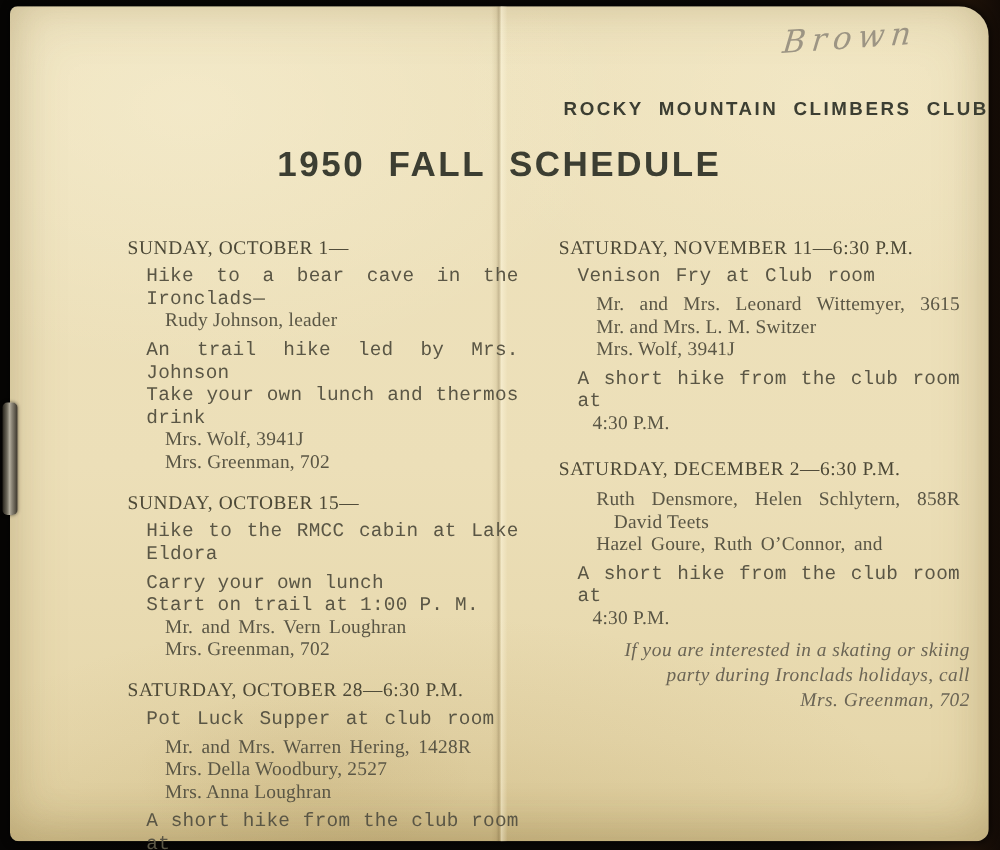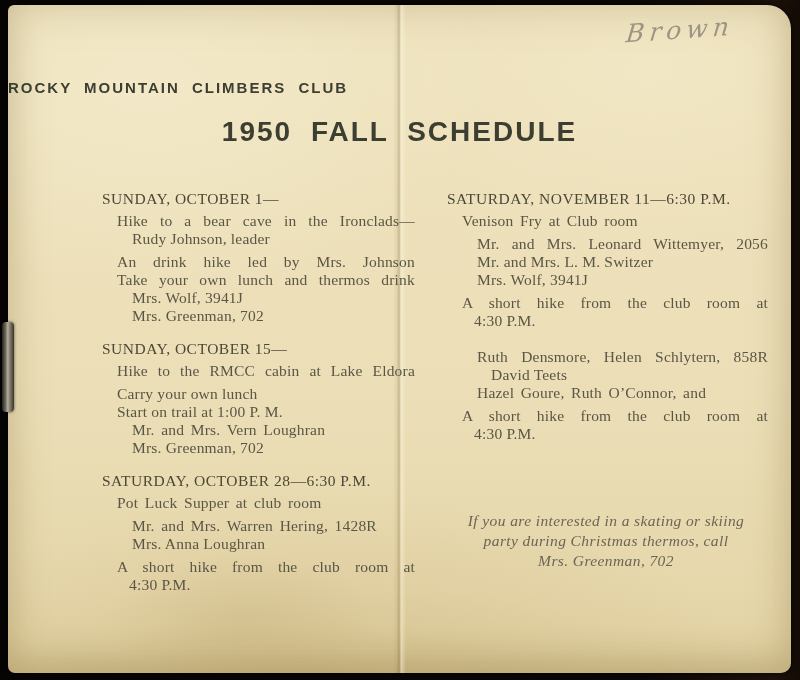--- a/index.html
+++ b/index.html
@@ -39,21 +39,21 @@
       rgba(255,249,226,0) 100%);
   }
   .staple{
     position:absolute;left:-6px;top:317px;width:12px;height:90px;
     border-radius:4px;
     background:linear-gradient(90deg,#27231b 0%,#6f6a5c 30%,#b3ad9d 48%,#8d8778 62%,#3a352a 100%);
     box-shadow:0 0 3px rgba(0,0,0,0.6);
   }
   .club-name{
     position:absolute;top:74px;left:0;width:100%;
-    text-align:left;
+    text-align:right;
     font-family:"Liberation Sans",sans-serif;
     font-weight:bold;font-size:15px;letter-spacing:2px;word-spacing:6px;
     color:var(--title);
   }
   .main-title{
     position:absolute;top:111px;left:0;width:100%;
     text-align:center;
     font-family:"Liberation Sans",sans-serif;
     font-weight:bold;font-size:28px;letter-spacing:2px;word-spacing:9px;
     color:var(--title);
@@ -63,30 +63,30 @@
   .col-right{left:439px;width:321px;}
   .sec{margin-bottom:14px;}
   .sec-heading{
     font-size:15.5px;line-height:20px;letter-spacing:0.5px;
     color:var(--heading);margin-bottom:3px;white-space:nowrap;
   }
   .ln{
     font-size:15.5px;line-height:18px;letter-spacing:0.2px;
     color:var(--ink);
   }
-  .i1{margin-left:15px;}
+  .i1{margin-left:15px;font-family:Liberation Mono, monospace;}
   .i2{margin-left:30px;}
   .i3{margin-left:44px;}
   .cont{margin-left:27px;}
   .j{text-align:justify;text-align-last:justify;}
   .ws1{word-spacing:2.5px;}
   .gap{margin-top:5px;}
   .footer-note{
     position:absolute;left:428px;top:506px;width:340px;
-    text-align:center;font-style:italic;
+    text-align:right;font-style:italic;
     color:#6b6555;
   }
   .footer-line{font-size:15.5px;line-height:20px;letter-spacing:0.4px;}
   .handwriting{
     position:absolute;left:618px;top:8px;width:180px;
     font-family:"DejaVu Serif",serif;font-style:italic;
     font-size:25px;letter-spacing:5px;
     color:var(--pencil);opacity:0.85;
     transform:rotate(-4deg) skewX(-10deg);
   }
@@ -103,67 +103,69 @@
 
   <div class="club-name">ROCKY MOUNTAIN CLIMBERS CLUB</div>
   <div class="main-title">1950 FALL SCHEDULE</div>
 
   <div class="col col-left">
 
     <div class="sec">
       <div class="sec-heading">SUNDAY, OCTOBER 1—</div>
       <div class="ln i1 j">Hike to a bear cave in the Ironclads—</div>
       <div class="ln i2">Rudy Johnson, leader</div>
-      <div class="ln i1 j gap">An drink hike led by Mrs. Johnson</div>
+      <div class="ln i1 j gap">An trail hike led by Mrs. Johnson</div>
       <div class="ln i1 j">Take your own lunch and thermos drink</div>
       <div class="ln i2">Mrs. Wolf, 3941J</div>
       <div class="ln i2">Mrs. Greenman, 702</div>
     </div>
 
     <div class="sec">
       <div class="sec-heading">SUNDAY, OCTOBER 15—</div>
       <div class="ln i1 j">Hike to the RMCC cabin at Lake Eldora</div>
       <div class="ln i1 gap">Carry your own lunch</div>
       <div class="ln i1">Start on trail at 1:00 P. M.</div>
       <div class="ln i2 ws1">Mr. and Mrs. Vern Loughran</div>
       <div class="ln i2">Mrs. Greenman, 702</div>
     </div>
 
     <div class="sec">
       <div class="sec-heading">SATURDAY, OCTOBER 28—6:30 P.M.</div>
       <div class="ln i1 ws1">Pot Luck Supper at club room</div>
       <div class="ln i2 ws1 gap">Mr. and Mrs. Warren Hering, 1428R</div>
+      <div class="ln i2">Mrs. Della Woodbury, 2527</div>
       <div class="ln i2">Mrs. Anna Loughran</div>
       <div class="ln i1 j gap">A short hike from the club room at</div>
       <div class="ln cont">4:30 P.M.</div>
     </div>
 
   </div>
 
   <div class="col col-right">
 
     <div class="sec">
       <div class="sec-heading">SATURDAY, NOVEMBER 11—6:30 P.M.</div>
       <div class="ln i1 ws1">Venison Fry at Club room</div>
-      <div class="ln i2 j gap">Mr. and Mrs. Leonard Wittemyer, 2056</div>
+      <div class="ln i2 j gap">Mr. and Mrs. Leonard Wittemyer, 3615</div>
       <div class="ln i2">Mr. and Mrs. L. M. Switzer</div>
       <div class="ln i2">Mrs. Wolf, 3941J</div>
       <div class="ln i1 j gap">A short hike from the club room at</div>
       <div class="ln cont">4:30 P.M.</div>
     </div>
 
     <div class="sec" style="margin-top:18px;">
+      <div class="sec-heading">SATURDAY, DECEMBER 2—6:30 P.M.</div>
       <div class="ln i2 j gap">Ruth Densmore, Helen Schlytern, 858R</div>
       <div class="ln i3">David Teets</div>
       <div class="ln i2 ws1">Hazel Goure, Ruth O’Connor, and</div>
       <div class="ln i1 j gap">A short hike from the club room at</div>
       <div class="ln cont">4:30 P.M.</div>
     </div>
 
   </div>
 
   <div class="footer-note">
     <div class="footer-line">If you are interested in a skating or skiing</div>
-    <div class="footer-line">party during Christmas thermos, call</div>
+    <div class="footer-line">party during Ironclads holidays, call</div>
     <div class="footer-line">Mrs. Greenman, 702</div>
   </div>
 
 </div>
 
 </body></html>

